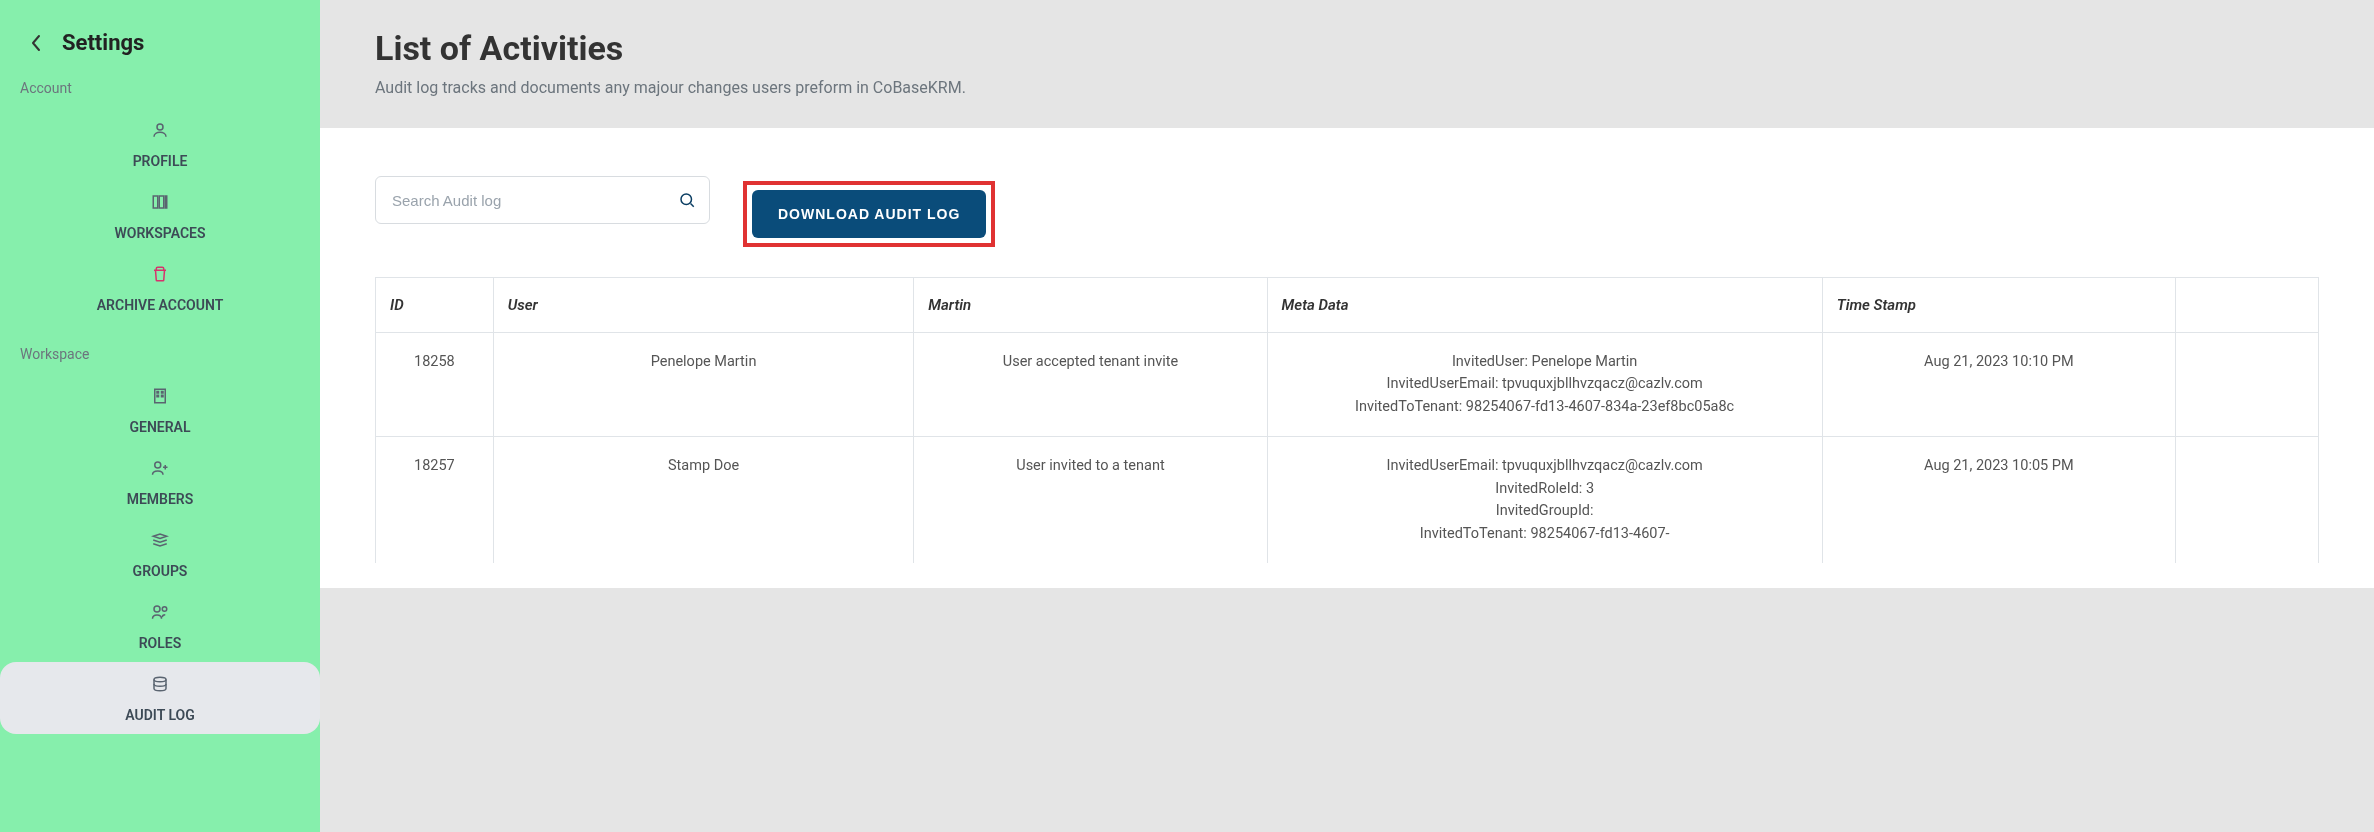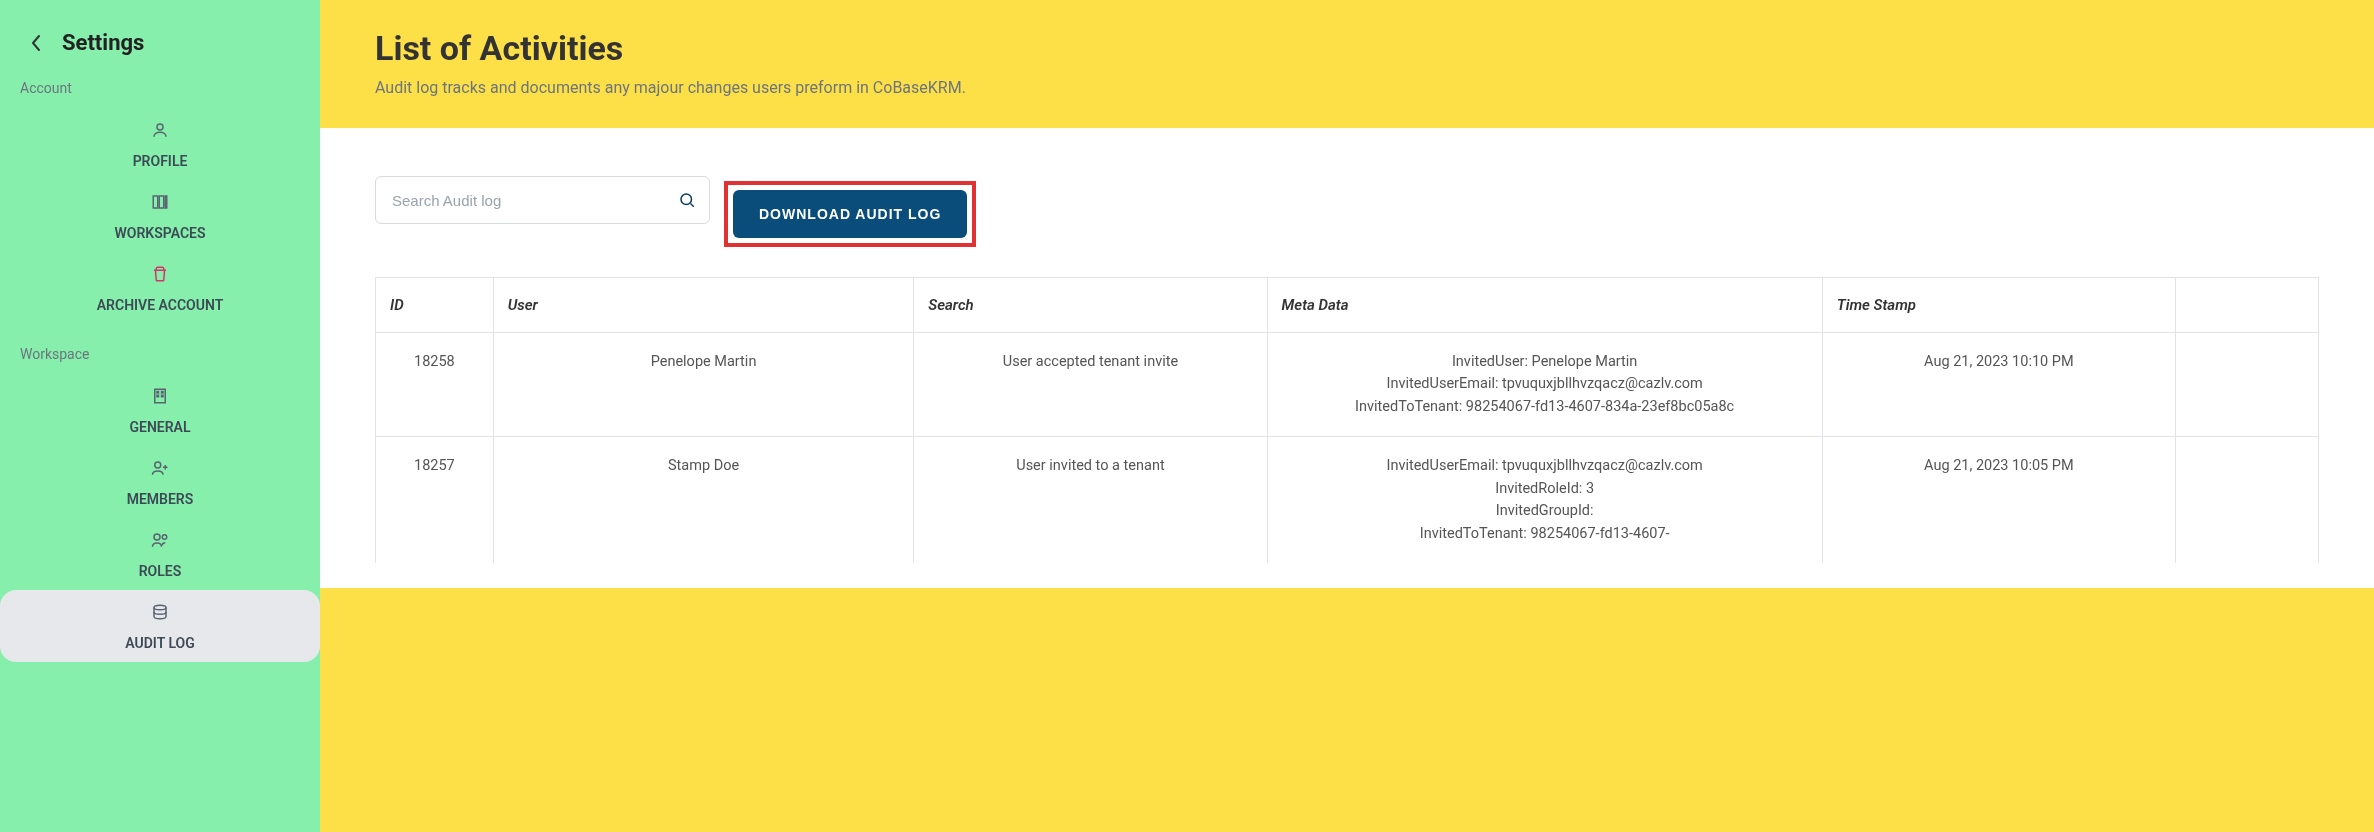--- a/index.html
+++ b/index.html
@@ -66,21 +66,21 @@
       color: #5a6470;
     }
     .nav-item .icon.danger {
       color: #d6336c;
     }
     .section-gap {
       height: 22px;
     }
     .main {
       flex: 1;
-      background: #fde047;
+      background: #e5e5e5;
       overflow: hidden;
     }
     .page-header {
       padding: 28px 55px 10px 55px;
       border-bottom: 1px solid transparent;
     }
     .page-title {
       font-size: 34px;
       font-weight: 700;
       color: #333;
@@ -91,21 +91,21 @@
       font-size: 16px;
     }
     .content-card {
       background: #fff;
       margin: 20px 0 0 0;
       padding: 25px 55px;
     }
     .toolbar {
       display: flex;
       align-items: center;
-      gap: 14px;
+      gap: 33px;
       margin-bottom: 30px;
     }
     .search-wrap {
       position: relative;
       width: 335px;
     }
     .search-input {
       width: 100%;
       height: 48px;
       border: 1px solid #d8dce0;
@@ -249,20 +249,30 @@
         <svg width="18" height="18" viewBox="0 0 24 24" fill="none" stroke="currentColor" stroke-width="2">
             <circle cx="9" cy="8" r="4"></circle>
             <path d="M2 21c0-3 3-5 7-5s7 2 7 5"></path>
             <path d="M19 8v6"></path>
             <path d="M16 11h6"></path>
           </svg>
       </span>
       <span>MEMBERS</span>
     </div>
 
+    <div class="nav-item">
+      <span class="icon">
+        <svg width="18" height="18" viewBox="0 0 24 24" fill="none" stroke="currentColor" stroke-width="2">
+            <path d="M3 7 L12 4 L21 7 L12 10 Z"></path>
+            <path d="M3 12 L12 15 L21 12"></path>
+            <path d="M3 17 L12 20 L21 17"></path>
+          </svg>
+      </span>
+      <span>GROUPS</span>
+    </div>
 
     <div class="nav-item">
       <span class="icon">
         <svg width="18" height="18" viewBox="0 0 24 24" fill="none" stroke="currentColor" stroke-width="2">
             <circle cx="8" cy="8" r="4"></circle>
             <path d="M2 21c0-3 2.5-5 6-5s6 2 6 5"></path>
             <circle cx="18" cy="8" r="3"></circle>
             <path d="M15 19c0-2 1.5-3.5 4-3.5"></path>
           </svg>
       </span>
@@ -301,21 +311,21 @@
         <div class="highlight-box">
           <button class="download-btn">DOWNLOAD AUDIT LOG</button>
         </div>
       </div>
 
       <table>
         <thead>
           <tr>
             <th class="col-id">ID</th>
             <th class="col-user">User</th>
-            <th class="col-action">Search</th>
+            <th class="col-action">Martin</th>
             <th class="col-meta">Meta Data</th>
             <th class="col-time">Time Stamp</th>
             <th class="col-extra"></th>
           </tr>
         </thead>
         <tbody>
           <tr>
             <td>18258</td>
             <td>Penelope Martin</td>
             <td>User accepted tenant invite</td>

